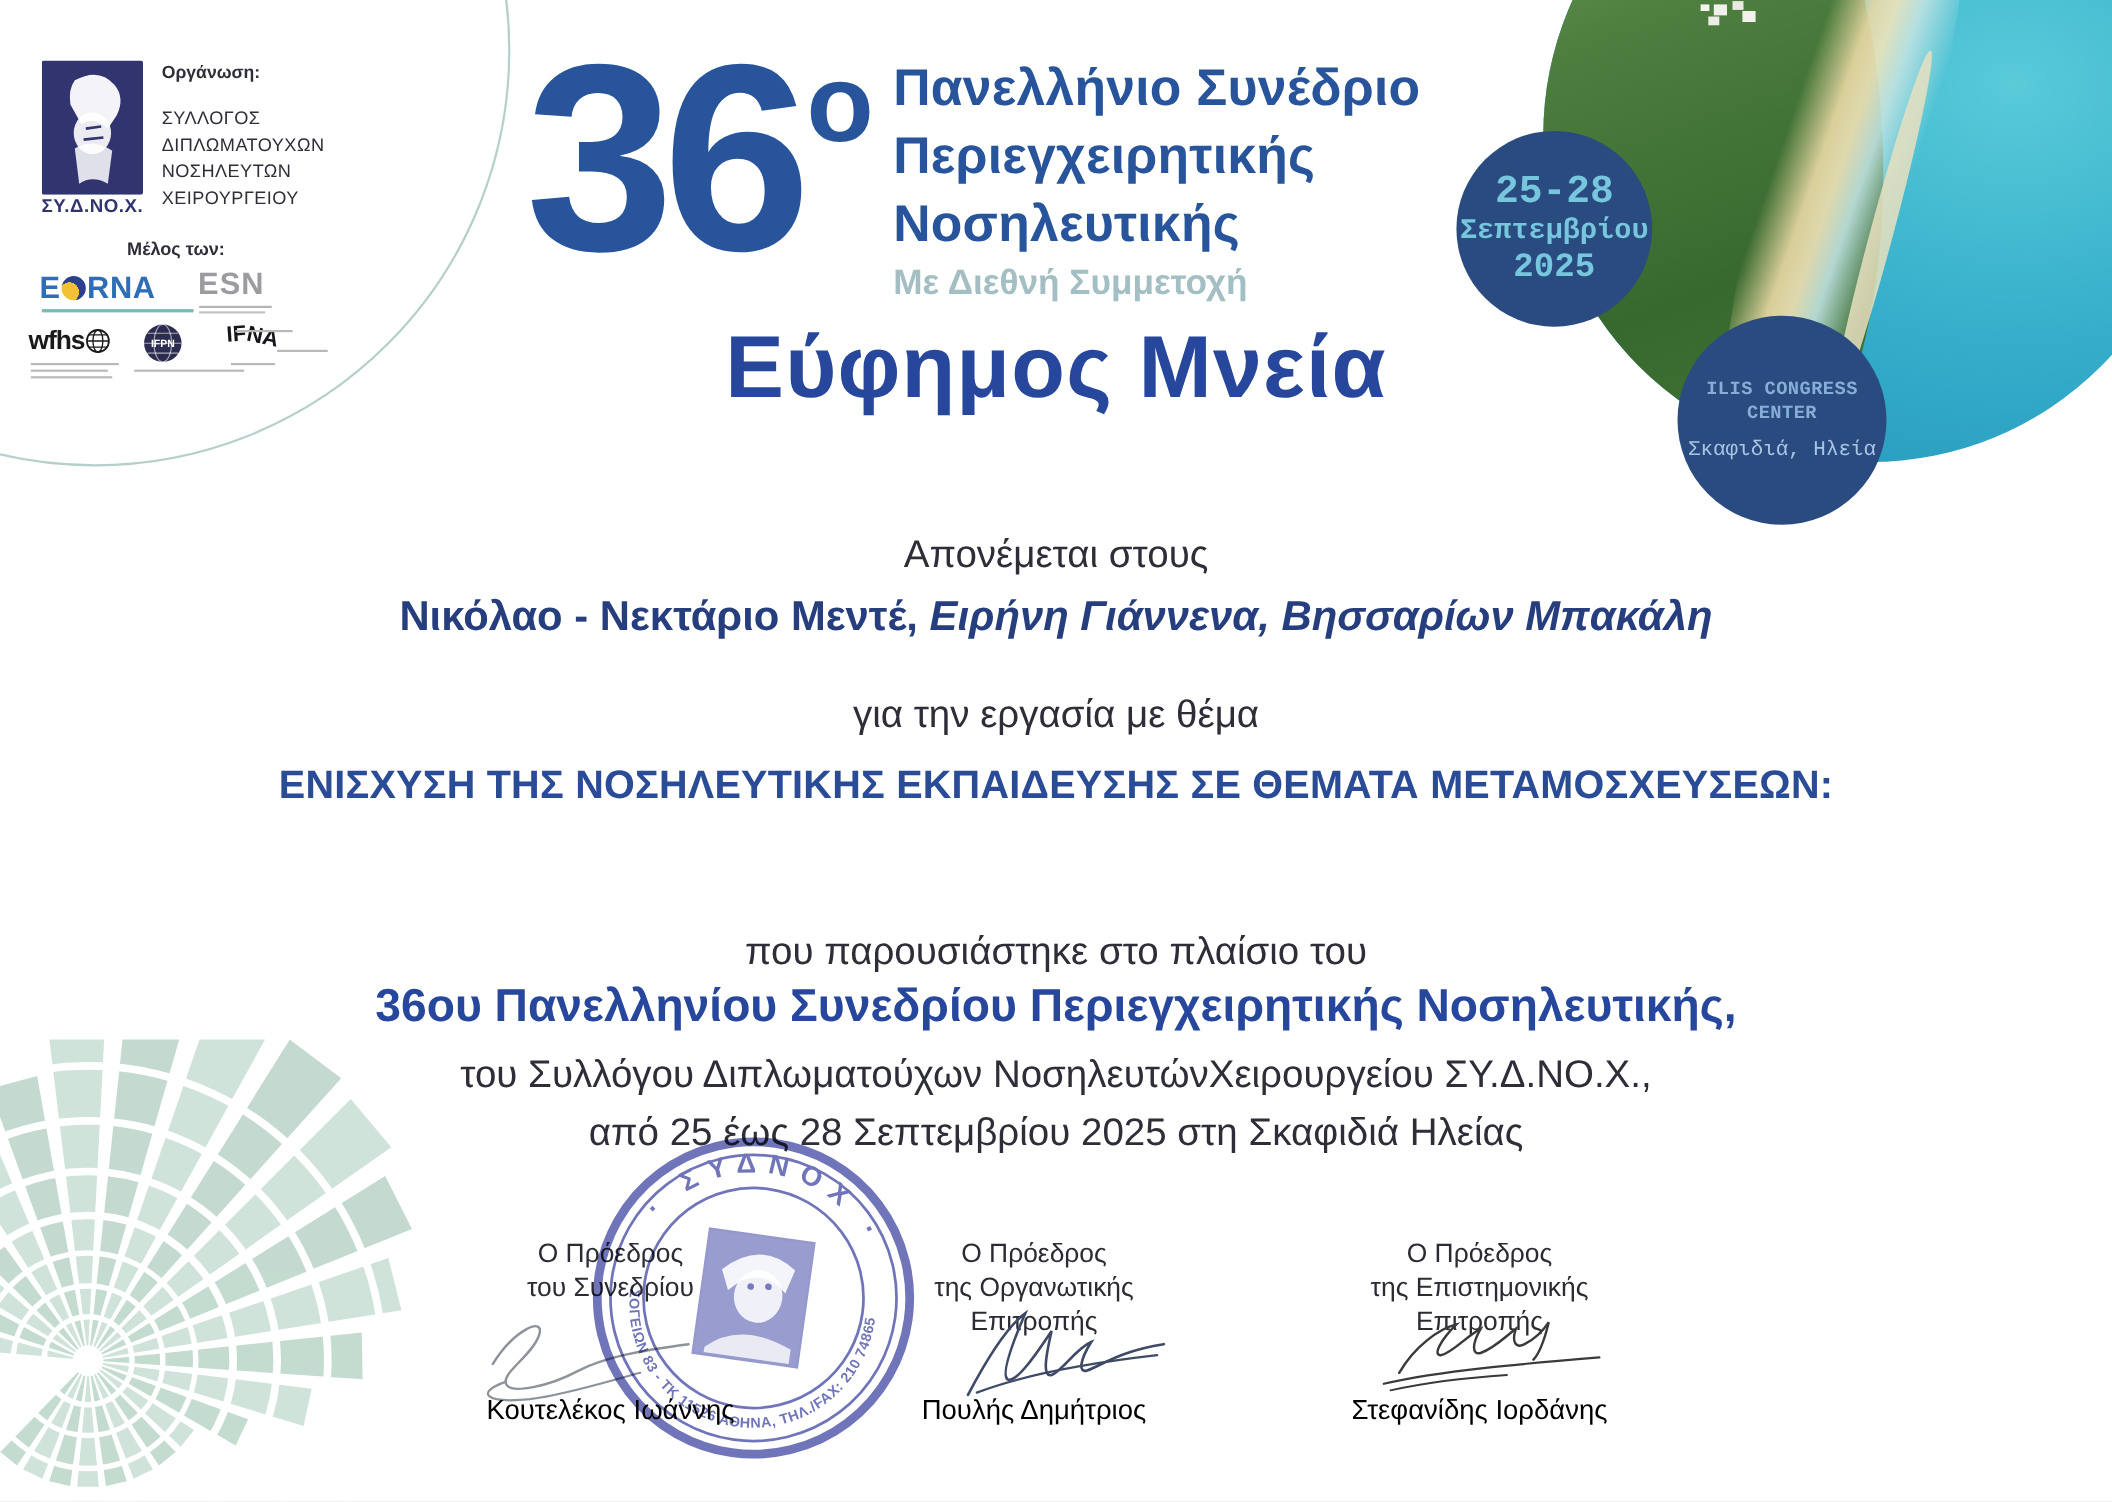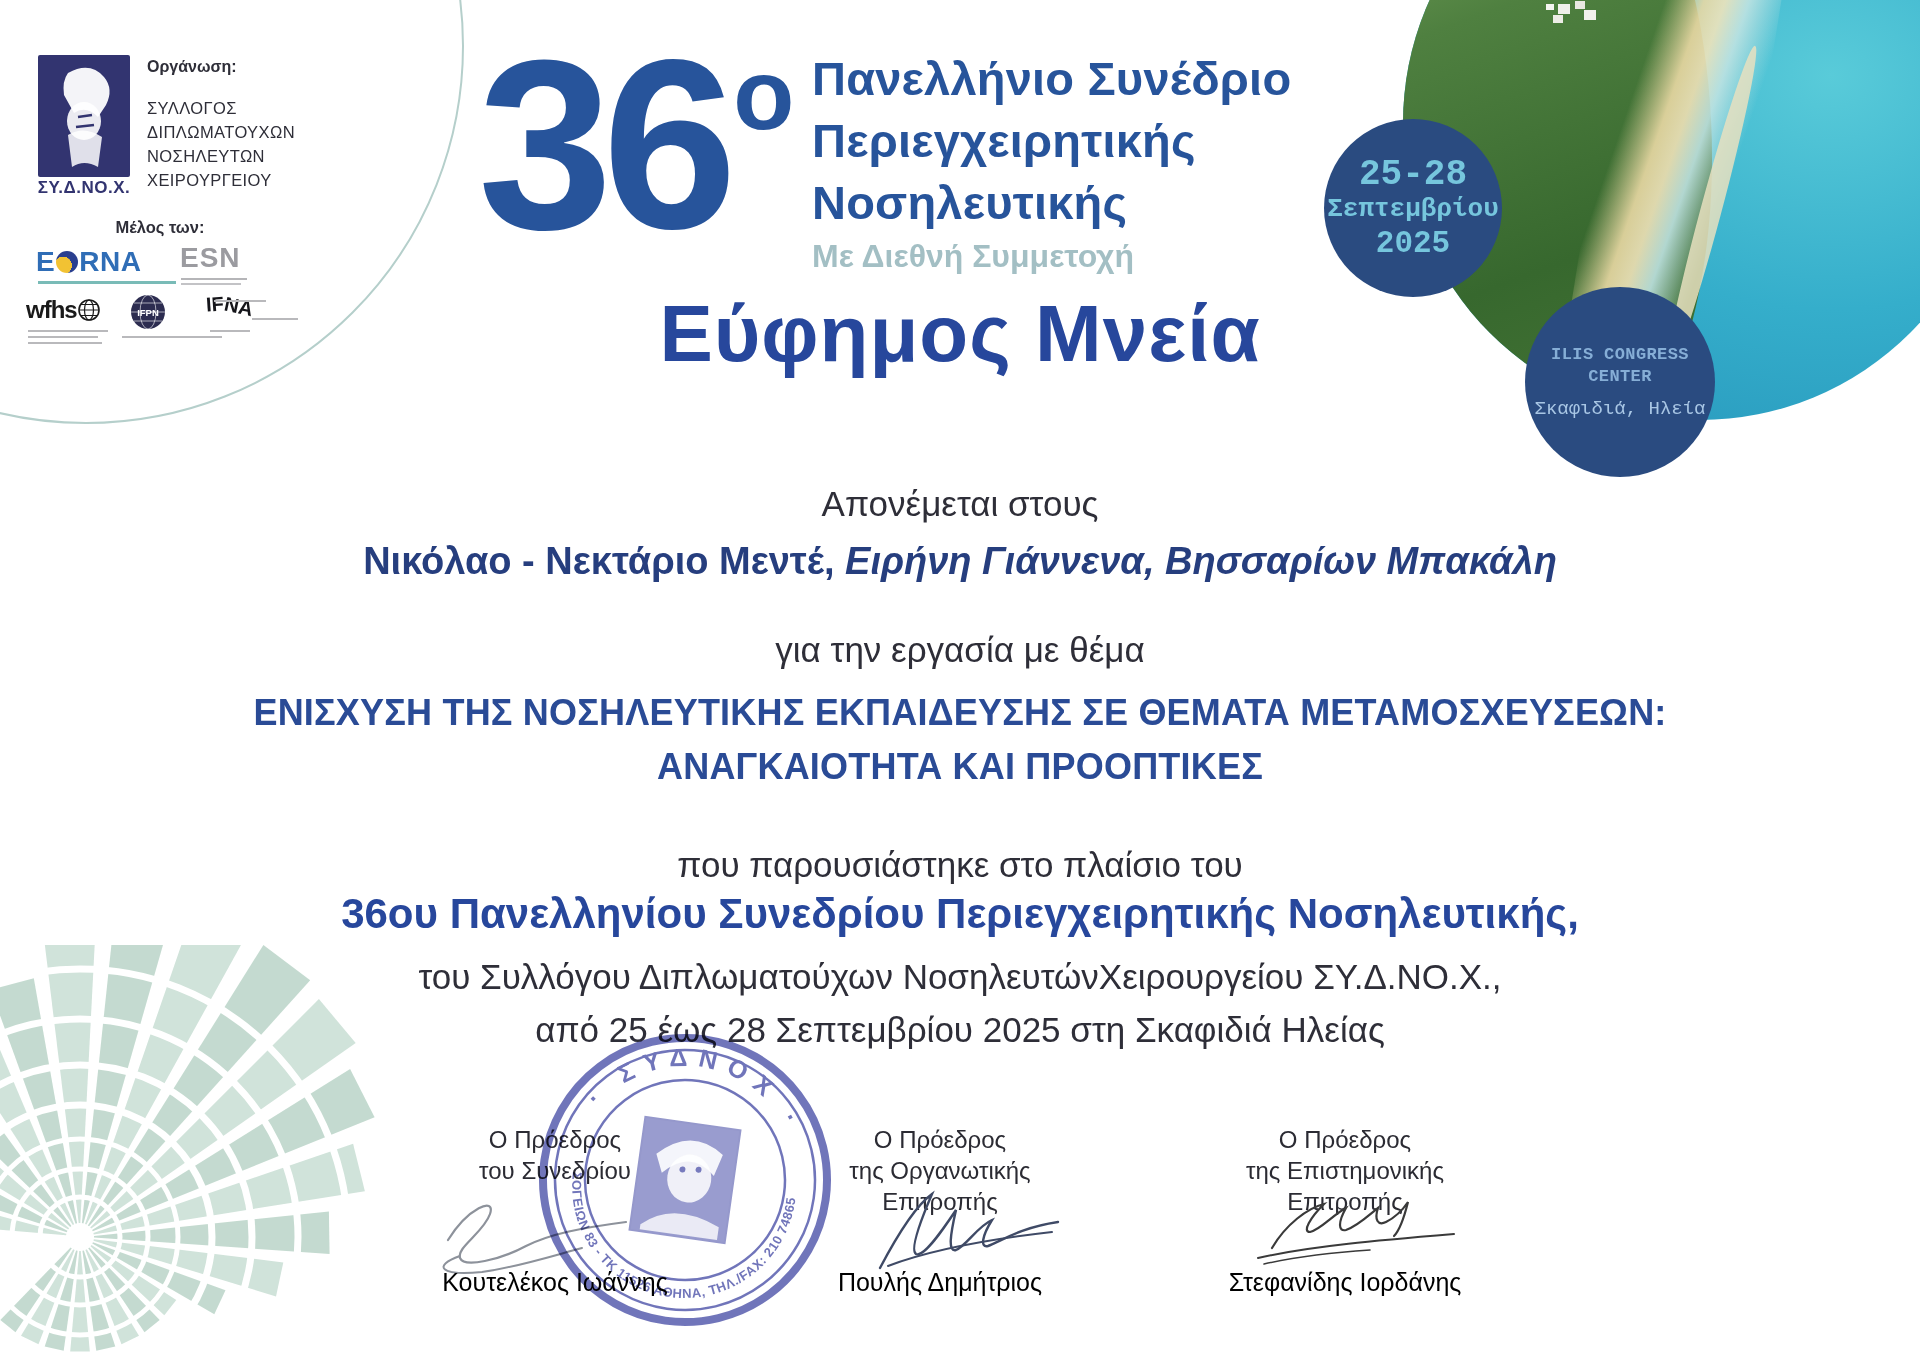--- a/index.html
+++ b/index.html
@@ -223,21 +223,20 @@
     <div class="loc">Σκαφιδιά, Ηλεία</div>
   </div>
 
   <div class="cline heading">Εύφημος Μνεία</div>
   <div class="cline awarded-to">Απονέμεται στους</div>
   <div class="cline recipients">
     <span>Νικόλαο - Νεκτάριο Μεντέ, </span><span class="it">Ειρήνη Γιάννενα, Βησσαρίων Μπακάλη</span>
   </div>
   <div class="cline for-work">για την εργασία με θέμα</div>
   <div class="cline work1">ΕΝΙΣΧΥΣΗ ΤΗΣ ΝΟΣΗΛΕΥΤΙΚΗΣ ΕΚΠΑΙΔΕΥΣΗΣ ΣΕ ΘΕΜΑΤΑ ΜΕΤΑΜΟΣΧΕΥΣΕΩΝ:</div>
-  <div class="cline work2">ΑΝΑΓΚΑΙΟΤΗΤΑ ΚΑΙ ΠΡΟΟΠΤΙΚΕΣ</div>
   <div class="cline presented">που παρουσιάστηκε στο πλαίσιο του</div>
   <div class="cline congress-line">36ου Πανελληνίου Συνεδρίου Περιεγχειρητικής Νοσηλευτικής,</div>
   <div class="cline association">του Συλλόγου Διπλωματούχων ΝοσηλευτώνΧειρουργείου ΣΥ.Δ.ΝΟ.Χ.,</div>
   <div class="cline date-loc">από 25 έως 28 Σεπτεμβρίου 2025 στη Σκαφιδιά Ηλείας</div>
 
   <div class="sig-role" style="left:405px;top:1124px;">
     <div>Ο Πρόεδρος</div>
     <div>του Συνεδρίου</div>
   </div>
   <svg class="sig-svg" style="left:430px;top:1178px;" width="210" height="100" viewBox="0 0 210 100">

